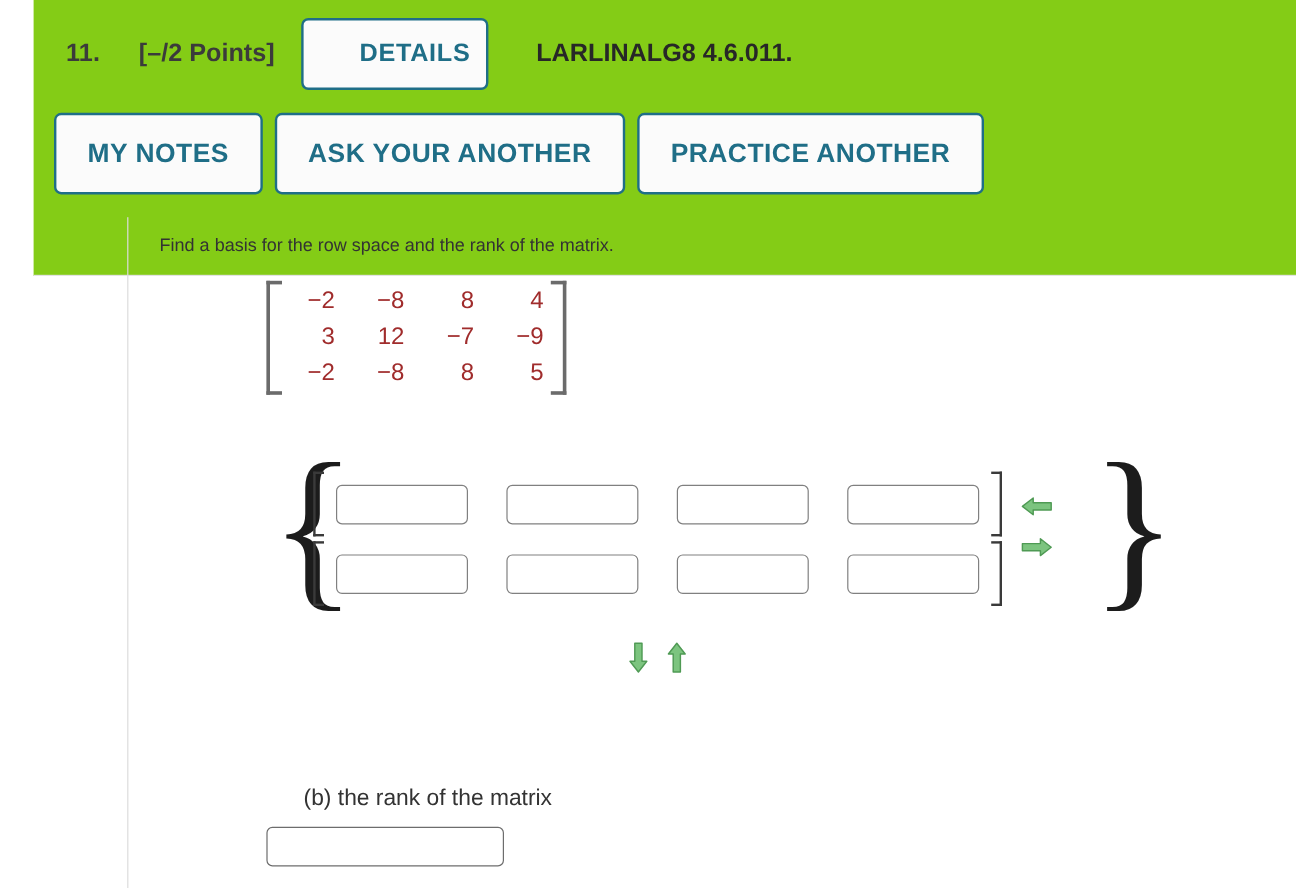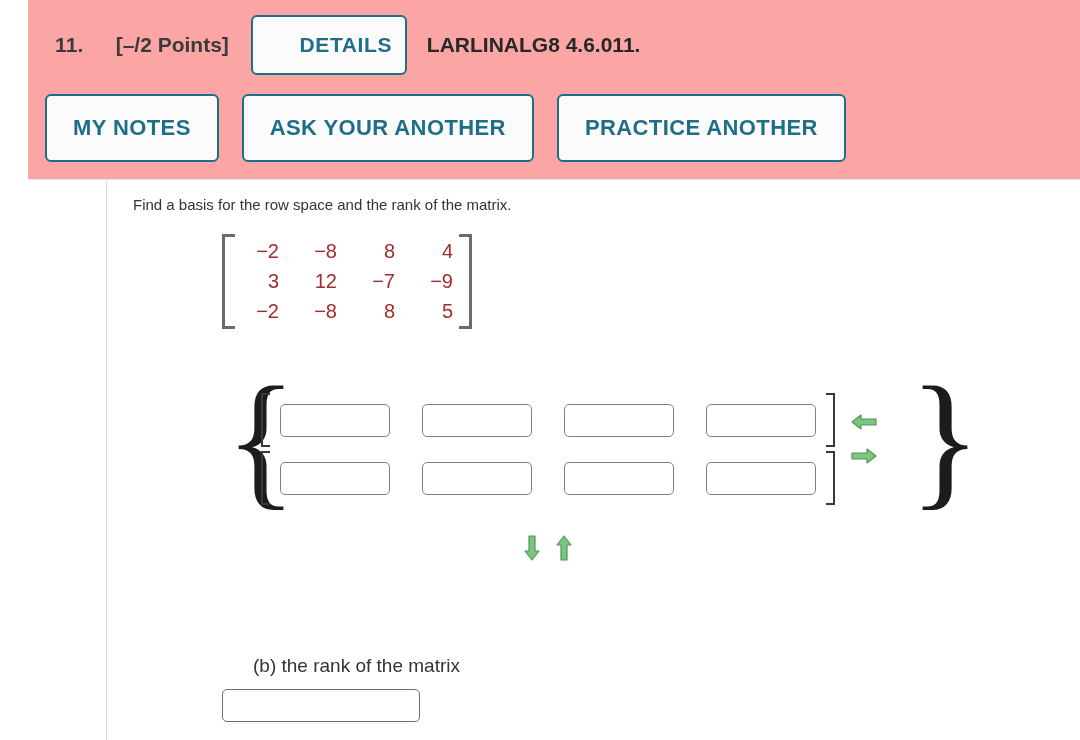--- a/index.html
+++ b/index.html
@@ -9,22 +9,22 @@
     background: #ffffff;
     font-family: "Liberation Sans", sans-serif;
     overflow: hidden;
   }
   #root { position: relative; width: 1080px; height: 740px; background:#ffffff; }
 
   
   .header-panel {
     position: absolute;
     left: 28px; top: 0; right: 0;
-    height: 180px;
-    background: #fca5a5;
+    height: 230px;
+    background: #84cc16;
     border-bottom: 1px solid #e3e3e3;
   }
   .header-row-1 {
     position: absolute; left: 0; top: 0; height: 90px;
     display: flex; align-items: center;
   }
   .q-number {
     margin-left: 27px;
     font-size: 21px; font-weight: bold; color: #3b3b3b;
     letter-spacing: .2px; white-space: nowrap;
@@ -43,28 +43,28 @@
     border-radius: 6px;
     color: #1f6e87;
     font-size: 21px; font-weight: bold;
     letter-spacing: .6px;
     display: flex; align-items: center; justify-content: center;
     cursor: pointer;
     font-family: "Liberation Sans", sans-serif;
     padding-left: 40px;
   }
   .q-code {
-    margin-left: 20px;
+    margin-left: 40px;
     font-size: 21px; font-weight: bold; color: #272727;
     white-space: nowrap;
   }
 
   .header-row-2 {
     position: absolute; left: 0; top: 94px;
-    display: flex; align-items: center; gap: 23px;
+    display: flex; align-items: center; gap: 10px;
     padding-left: 17px;
   }
   .hdr-btn {
     height: 68px;
     background: #fbfbfb;
     border: 2px solid #1f6e87;
     border-radius: 6px;
     color: #1f6e87;
     font-size: 22px; font-weight: bold;
     letter-spacing: .4px;

